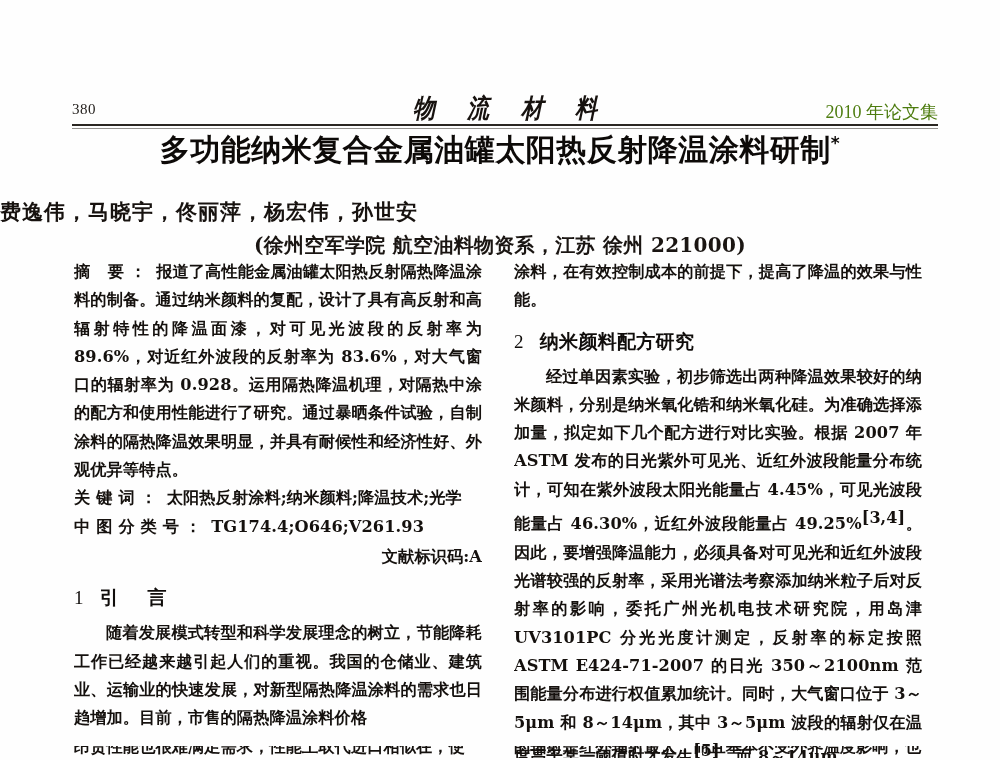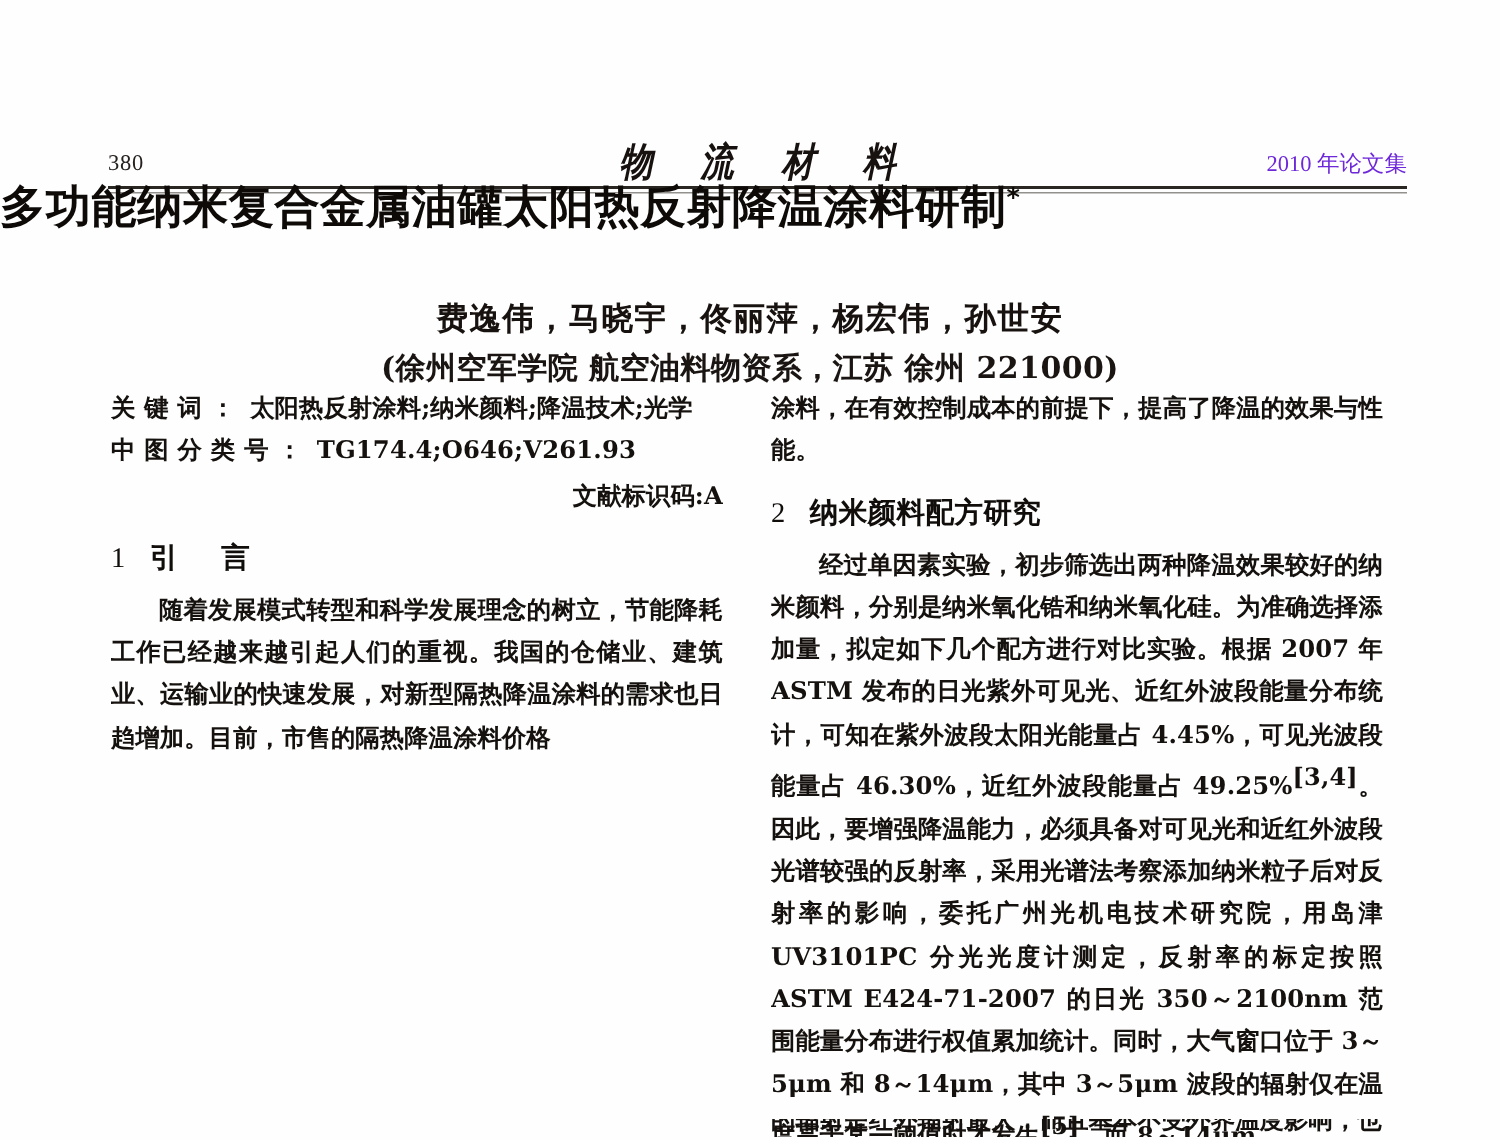--- a/index.html
+++ b/index.html
@@ -57,22 +57,22 @@
     text-indent: 32px;
     color: #17120f;
     transform: scaleY(1.18);
     transform-origin: 50% 60%;
   }
   .runhead .issue {
     position: absolute;
     right: 0;
     top: 6px;
     font-family: "Liberation Serif", "DejaVu Serif", serif;
-    font-size: 15px;
-    color: #6d28d9;
+    font-size: 18px;
+    color: #4d7c0f;
     white-space: nowrap;
   }
   .runhead .rule {
     position: absolute;
     left: 0;
     right: 0;
     top: 30px;
     height: 0;
     border-top: 2px solid #2a2622;
   }
@@ -83,41 +83,41 @@
     top: 34px;
     height: 0;
     border-top: 1px solid #3a3632;
     opacity: .55;
   }
 
   
   .title {
     position: absolute;
     left: 0;
-    top: 118px;
-    width: 1000px;
+    top: 130px;
+    width: 1000px;
+    text-align: center;
     font-family: "DejaVu Sans", "Liberation Sans", sans-serif;
     font-weight: 700;
     font-size: 30px;
     letter-spacing: 0.5px;
     color: #0d0a08;
     white-space: nowrap;
   }
   .title .star {
     font-size: 17px;
     vertical-align: super;
     font-weight: 700;
   }
 
   .authors {
     position: absolute;
     left: 0;
     top: 198px;
     width: 1000px;
-    text-align: center;
     font-family: Liberation Serif, serif;
     font-weight: 700;
     font-size: 21px;
     letter-spacing: 1px;
     color: #17120f;
     white-space: nowrap;
   }
 
   .affil {
     position: absolute;
@@ -228,31 +228,35 @@
 
   <div class="title">
     <span>多功能纳米复合金属油罐太阳热反射降温涂料研制</span><span class="star">*</span>
   </div>
 
   <div class="authors">费逸伟，马晓宇，佟丽萍，杨宏伟，孙世安</div>
   <div class="affil">(徐州空军学院 航空油料物资系，江苏 徐州 221000)</div>
 
   <div class="col col-left">
 
+    <p class="abs"><span class="lbl">摘  要：</span><span>报道了高性能金属油罐太阳热反射隔热降温涂料的制备。通过纳米颜料的复配，设计了具有高反射和高辐射特性的降温面漆，对可见光波段的反射率为 89.6%，对近红外波段的反射率为 83.6%，对大气窗口的辐射率为 0.928。运用隔热降温机理，对隔热中涂的配方和使用性能进行了研究。通过暴晒条件试验，自制涂料的隔热降温效果明显，并具有耐候性和经济性好、外观优异等特点。</span></p>
 
     <p class="kw"><span class="lbl">关键词：</span><span>太阳热反射涂料;纳米颜料;降温技术;光学</span></p>
 
     <p class="clc"><span class="lbl">中图分类号：</span><span>TG174.4;O646;V261.93</span></p>
 
     <p class="doc">文献标识码:A</p>
 
     <div class="sec-head"><span class="num">1</span><span class="nm1">引  言</span></div>
 
     <p class="para">随着发展模式转型和科学发展理念的树立，节能降耗工作已经越来越引起人们的重视。我国的仓储业、建筑业、运输业的快速发展，对新型隔热降温涂料的需求也日趋增加。目前，市售的隔热降温涂料价格</p>
 
+    <div class="clip-line">
+      <span>昂贵性能也很难满足需求，性能上取代进口相似在，使</span>
+    </div>
   </div>
 
   <div class="col col-right">
 
     <p class="para" style="text-indent:0">涂料，在有效控制成本的前提下，提高了降温的效果与性能。</p>
 
     <div class="sec-head"><span class="num">2</span><span>纳米颜料配方研究</span></div>
 
     <p class="para"><span>经过单因素实验，初步筛选出两种降温效果较好的纳米颜料，分别是纳米氧化锆和纳米氧化硅。为准确选择添加量，拟定如下几个配方进行对比实验。根据 2007 年 ASTM 发布的日光紫外可见光、近红外波段能量分布统计，可知在紫外波段太阳光能量占 4.45%，可见光波段能量占 46.30%，近红外波段能量占 49.25%</span><sup class="ref">[3,4]</sup><span>。因此，要增强降温能力，必须具备对可见光和近红外波段光谱较强的反射率，采用光谱法考察添加纳米粒子后对反射率的影响，委托广州光机电技术研究院，用岛津 UV3101PC 分光光度计测定，反射率的标定按照 ASTM E424-71-2007 的日光 350～2100nm 范围能量分布进行权值累加统计。同时，大气窗口位于 3～5μm 和 8～14μm，其中 3～5μm 波段的辐射仅在温度高于某一阈值时才发生</span><sup class="ref">[5]</sup><span>，而 8～14μm</span></p>
 

